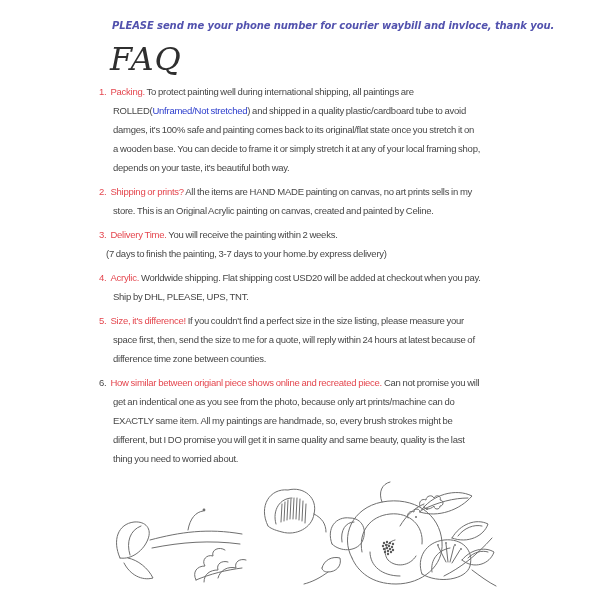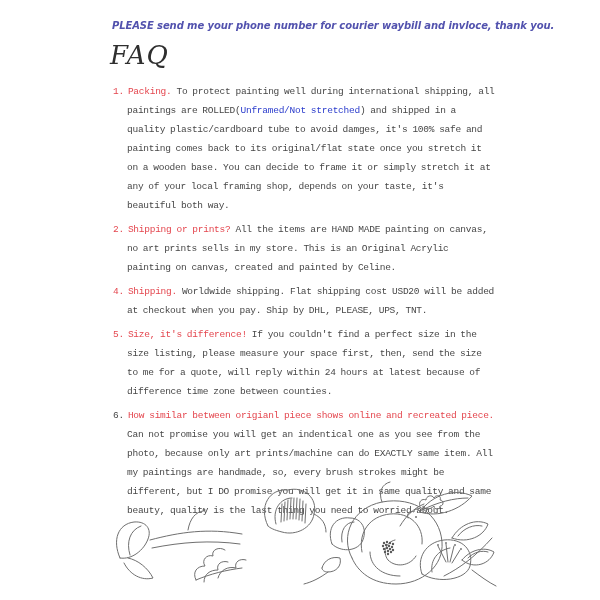--- a/index.html
+++ b/index.html
@@ -11,29 +11,28 @@
   .shop-note {
     position:absolute; left:112px; top:20px; width:400px;
     font-family:"DejaVu Sans", sans-serif;
     font-style:italic; font-weight:bold; font-size:10px;
     letter-spacing:-0.1px; white-space:nowrap;
     color:var(--note_purple,#5252ae);
   }
   .faq-title {
     position:absolute; left:110px; top:40px;
     font-family:"DejaVu Serif", serif; font-style:italic;
-    font-size:26px; letter-spacing:1px;
+    font-size:32px; letter-spacing:1px;
     color:var(--title_dark,#2f2f2f);
   }
   .faq-list {
-    position:absolute; left:113px; top:82px; width:382px;
+    position:absolute; left:99px; top:82px; width:382px;
     font-size:9.5px; line-height:19px;
     letter-spacing:-0.25px; word-spacing:-0.5px;
     color:var(--body_text,#474747);
-    font-family:Liberation Mono, monospace;
   }
   .faq-item { padding-left:14px; text-indent:-14px; margin-bottom:5px; }
   .num { margin-right:2px; }
   .red { color:var(--heading_red,#e4464e); }
   .blue { color:var(--link_blue,#2b3ccc); }
   .heading { margin-left:2px; }
   .note-line { text-indent:-7px; }
   .flowers { position:absolute; left:100px; top:478px; width:400px; height:122px; }
   .flowers path { fill:none; stroke:var(--flower_line,#6f6f6f); stroke-width:1; stroke-linecap:round; stroke-linejoin:round; }
   .flowers circle.dot { fill:#5a5a5a; stroke:none; }
@@ -47,22 +46,23 @@
   <div class="shop-note">PLEASE send me your phone number for courier waybill and invloce, thank you.</div>
 
   <div class="faq-title">FAQ</div>
 
   <div class="faq-list">
 
     <div class="faq-item"><span class="num red">1.</span><span class="heading red">Packing.</span><span> To protect painting well during international shipping, all paintings are ROLLED(</span><span class="blue">Unframed/Not stretched</span><span>) and shipped in a quality plastic/cardboard tube to avoid damges, it's 100% safe and painting comes back to its original/flat state once you stretch it on a wooden base. You can decide to frame it or simply stretch it at any of your local framing shop, depends on your taste, it's beautiful both way.</span></div>
 
     <div class="faq-item"><span class="num red">2.</span><span class="heading red">Shipping or prints?</span><span> All the items are HAND MADE painting on canvas, no art prints sells in my store. This is an Original Acrylic painting on canvas, created and painted by Celine.</span></div>
 
+    <div class="faq-item"><span class="num red">3.</span><span class="heading red">Delivery Time.</span><span> You will receive the painting within 2 weeks.</span><div class="note-line">(7 days to finish the painting, 3-7 days to your home.by express delivery)</div></div>
 
-    <div class="faq-item"><span class="num red">4.</span><span class="heading red">Shipping.</span><span> Worldwide shipping. Flat shipping cost USD20 will be added at checkout when you pay. Ship by DHL, PLEASE, UPS, TNT.</span></div>
+    <div class="faq-item"><span class="num red">4.</span><span class="heading red">Acrylic.</span><span> Worldwide shipping. Flat shipping cost USD20 will be added at checkout when you pay. Ship by DHL, PLEASE, UPS, TNT.</span></div>
 
     <div class="faq-item"><span class="num red">5.</span><span class="heading red">Size, it's difference!</span><span> If you couldn't find a perfect size in the size listing, please measure your space first, then, send the size to me for a quote, will reply within 24 hours at latest because of difference time zone between counties.</span></div>
 
     <div class="faq-item"><span class="num">6.</span><span class="heading red">How similar between origianl piece shows online and recreated piece.</span><span> Can not promise you will get an indentical one as you see from the photo, because only art prints/machine can do EXACTLY same item. All my paintings are handmade, so, every brush strokes might be different, but I DO promise you will get it in same quality and same beauty, quality is the last thing you need to worried about.</span></div>
 
   </div>
 
   <svg class="flowers" viewBox="0 0 400 122" width="400" height="122" aria-hidden="true">
 
     <path d="M20,80 C12,62 18,46 34,44 C46,43 52,51 48,61 C44,72 32,82 20,80"></path>

